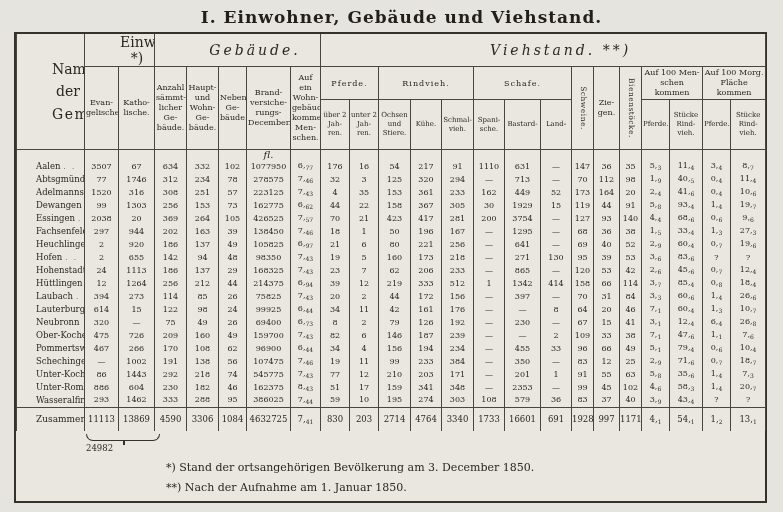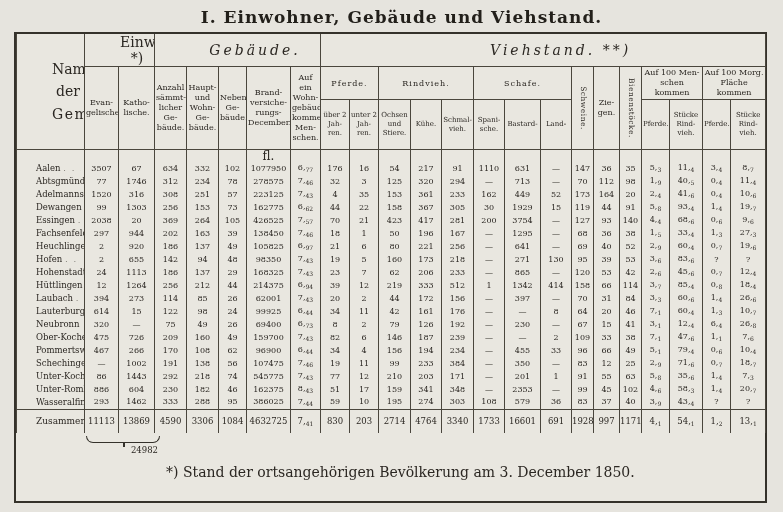--- a/index.html
+++ b/index.html
@@ -52,21 +52,21 @@
   th.sp{letter-spacing:3px;font-size:10.5px;font-style:italic;}
   th.sp1{letter-spacing:1px;font-size:9px;}
   th.leaf2{font-size:7px;line-height:1.25;padding:1px;}
   th.vert{position:relative;}
   th.vert span{
     position:absolute;left:50%;top:50%;
     transform:translate(-50%,-50%) rotate(90deg);
     white-space:nowrap;font-size:7.5px;letter-spacing:0.5px;
   }
   td{font-size:8px;line-height:1;height:13px;white-space:nowrap;}
-  tr.unit td{height:10px;font-size:12px;}
+  tr.unit td{height:10px;font-size:10px;font-style:italic;}
   td.row-name{
     text-align:left;font-size:8.5px;padding-left:19px;padding-right:3px;
   }
   td.row-name .nm-wrap{display:flex;align-items:baseline;}
   td.row-name .leaders{flex:1;overflow:hidden;white-space:nowrap;color:#55514a;font-size:7px;letter-spacing:2px;padding-left:3px;}
   tr.total td{
     border-top:1px solid #4a463d;
     height:24px;font-size:8.5px;
   }
   tr.total td.row-name{text-align:center;padding-right:6px;font-size:9px;}
@@ -78,23 +78,23 @@
     border-right:1.5px solid #35322b;
     border-bottom:1.5px solid #35322b;
     border-radius:0 0 7px 7px;
   }
   .brace:after{
     content:"";position:absolute;left:50%;bottom:-5px;
     width:1.5px;height:4px;background:#35322b;
   }
   .grand-total{
     position:absolute;left:70px;top:12px;width:72px;
-    text-align:right;font-size:8.5px;
-  }
-  .footnotes{position:absolute;left:150px;top:27px;font-size:14px;line-height:1.8;}
+    text-align:left;font-size:8.5px;
+  }
+  .footnotes{position:absolute;left:150px;top:27px;font-size:11px;line-height:1.8;}
   .footnote{white-space:nowrap;}
 </style>
 </head>
 <body>
 
 <div class="page-title">I. Einwohner, Gebäude und Viehstand.</div>
 
 <div class="frame">
   <table class="main">
     <colgroup>
@@ -499,21 +499,21 @@
             <span class="nm-wrap">
               <span>Laubach</span>
               <span class="leaders">. . . . . . . .</span>
             </span>
           </td>
           <td>394</td>
           <td>273</td>
           <td>114</td>
           <td>85</td>
           <td>26</td>
-          <td>62001</td>
+          <td>75825</td>
           <td>7,<span class="dec">43</span></td>
           <td>20</td>
           <td>2</td>
           <td>44</td>
           <td>172</td>
           <td>156</td>
           <td>—</td>
           <td>397</td>
           <td>—</td>
           <td>70</td>
@@ -787,15 +787,16 @@
           <td>13,<span class="dec">1</span></td>
         </tr>
       </tbody>
   </table>
 
   <div class="footer-zone">
     <div class="brace"></div>
     <div class="grand-total">24982</div>
     <div class="footnotes">
       <div class="footnote">*) Stand der ortsangehörigen Bevölkerung am 3. December 1850.</div>
+      <div class="footnote">**) Nach der Aufnahme am 1. Januar 1850.</div>
     </div>
   </div>
 </div>
 
 </body></html>

